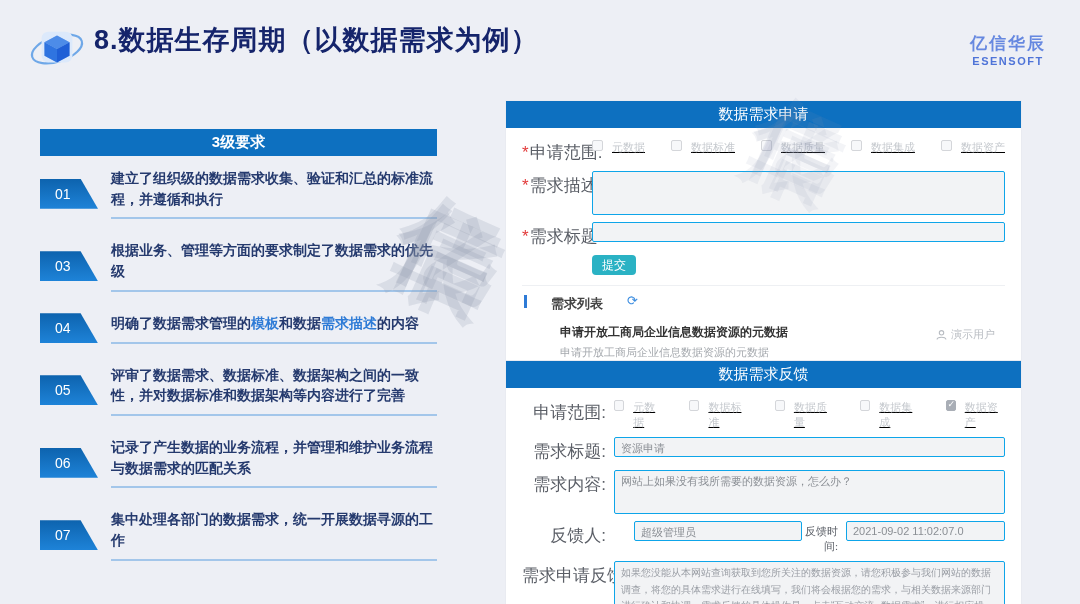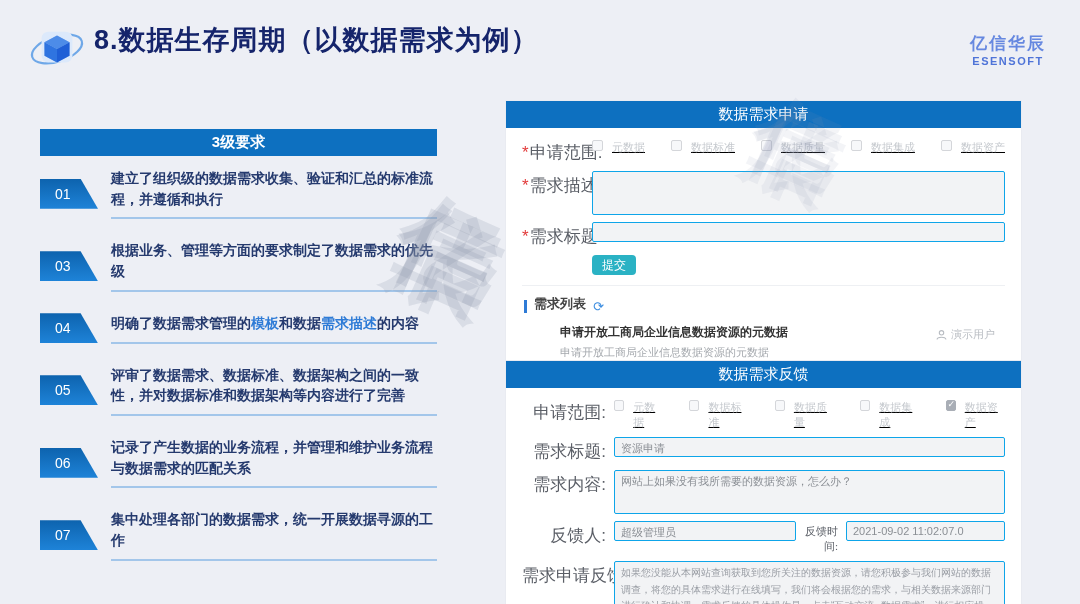--- a/index.html
+++ b/index.html
@@ -51,32 +51,32 @@
   .box { width:11px; height:11px; border:1px solid #d4d6da; background:#f7f8fa; border-radius:2px; position:relative; }
   .box.checked { background:#a9aeb6; border-color:#a9aeb6; }
   .box.checked::after { content:"✓"; position:absolute; left:1px; top:-2px; font-size:9px; color:#fff; }
   .cbl { font-size:11px; color:#c4c8cd; }
   .inp { flex:1; height:20px; background:#f2f3f5; border:1px solid #0ea5e9; border-radius:2px;
          font-size:11px; color:#8a8e94; padding:3px 6px; overflow:hidden; white-space:nowrap; }
   .ta { height:44px; white-space:normal; }
   .btn { margin-left:70px; margin-top:3px; width:44px; height:20px; background:#2ab2c4; color:#fff;
          font-size:12px; border-radius:4px; display:flex; align-items:center; justify-content:center; cursor:pointer; }
   .divline { border-top:1px solid #eef0f3; margin:10px 0 0 0; }
-  .sect { display:flex; align-items:flex-end; gap:7px; padding:9px 0 4px 2px; }
+  .sect { display:flex; align-items:flex-start; gap:24px; padding:9px 0 4px 2px;font-family:Liberation Mono, monospace; }
   .sbar { width:3px; height:13px; background:#2e7bd6; }
   .stitle { font-size:13px; font-weight:bold; color:#444; }
   .refresh { font-size:13px; color:#3c8de0; cursor:pointer; line-height:1; }
   .litem { position:relative; margin:2px 0 0 0; padding:5px 10px 6px 38px; border-bottom:1px dotted #d8d8d8; cursor:pointer; }
   .lt { font-size:12px; font-weight:bold; color:#333; }
   .ls { font-size:11px; color:#a4a8ad; margin-top:4px; }
   .att { font-size:12px; color:#c5c8cd; margin-top:4px; }
   .luser { position:absolute; right:10px; top:8px; display:flex; align-items:center; gap:4px;
            font-size:11px; color:#b8bcc2; }
   .halfrow { display:flex; align-items:flex-start; margin-bottom:7px; }
-  .inp-half { width:182px; flex:none; }
+  .inp-half { width:168px; flex:none;margin-left:20px; }
   .flab-time { width:96px; text-align:right; font-size:11px; color:#5a5e66; padding-top:3px; margin-right:8px;font-family:Liberation Serif, serif; }
   .inp-time { width:159px; flex:none; }
   .reply { height:52px; font-size:10px; line-height:1.65; color:#9a9ea5; white-space:normal; }
 </style>
 </head>
 <body>
 
 <div class="slide">
 
   <div class="wm" style="left:430px; top:130px;">亿信华辰</div>

